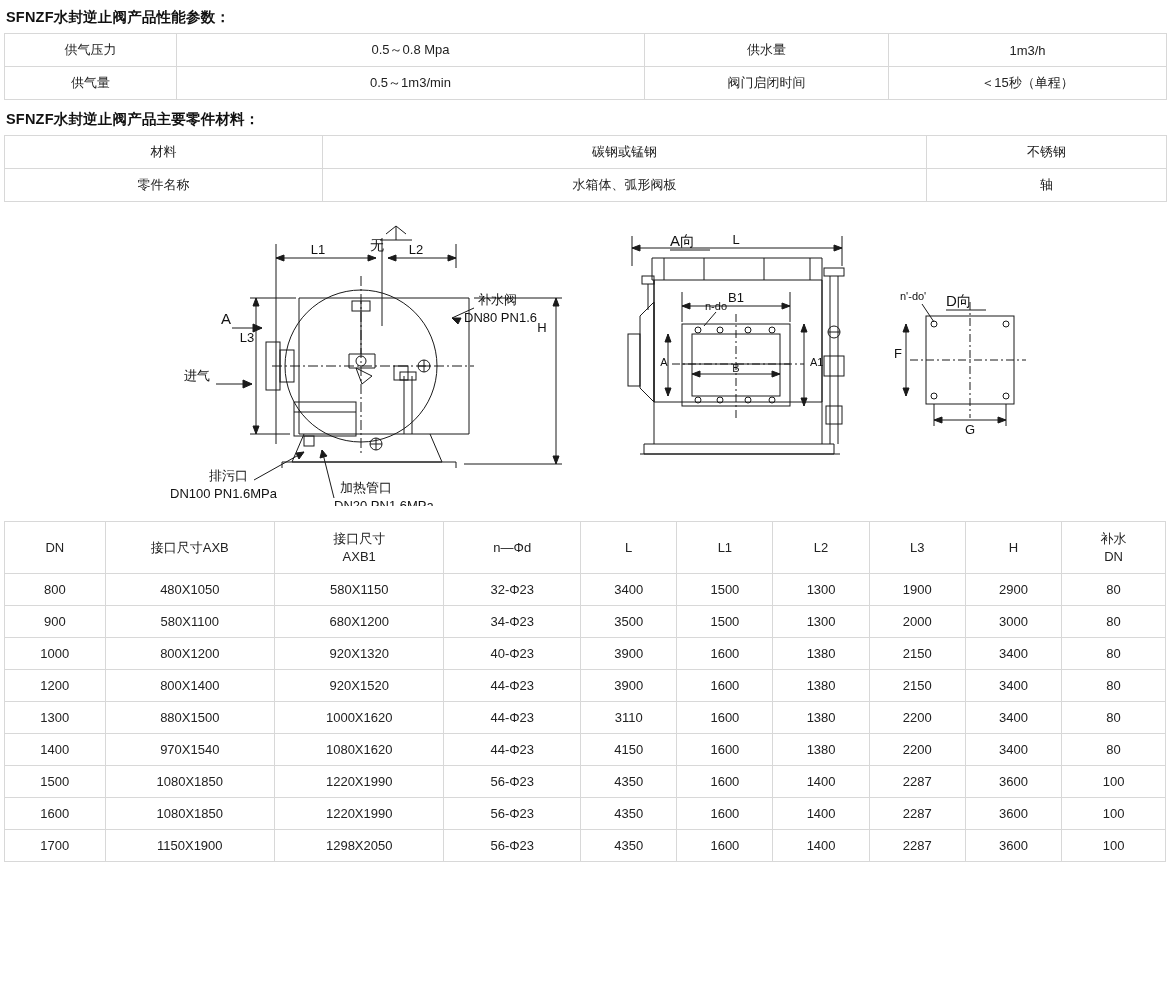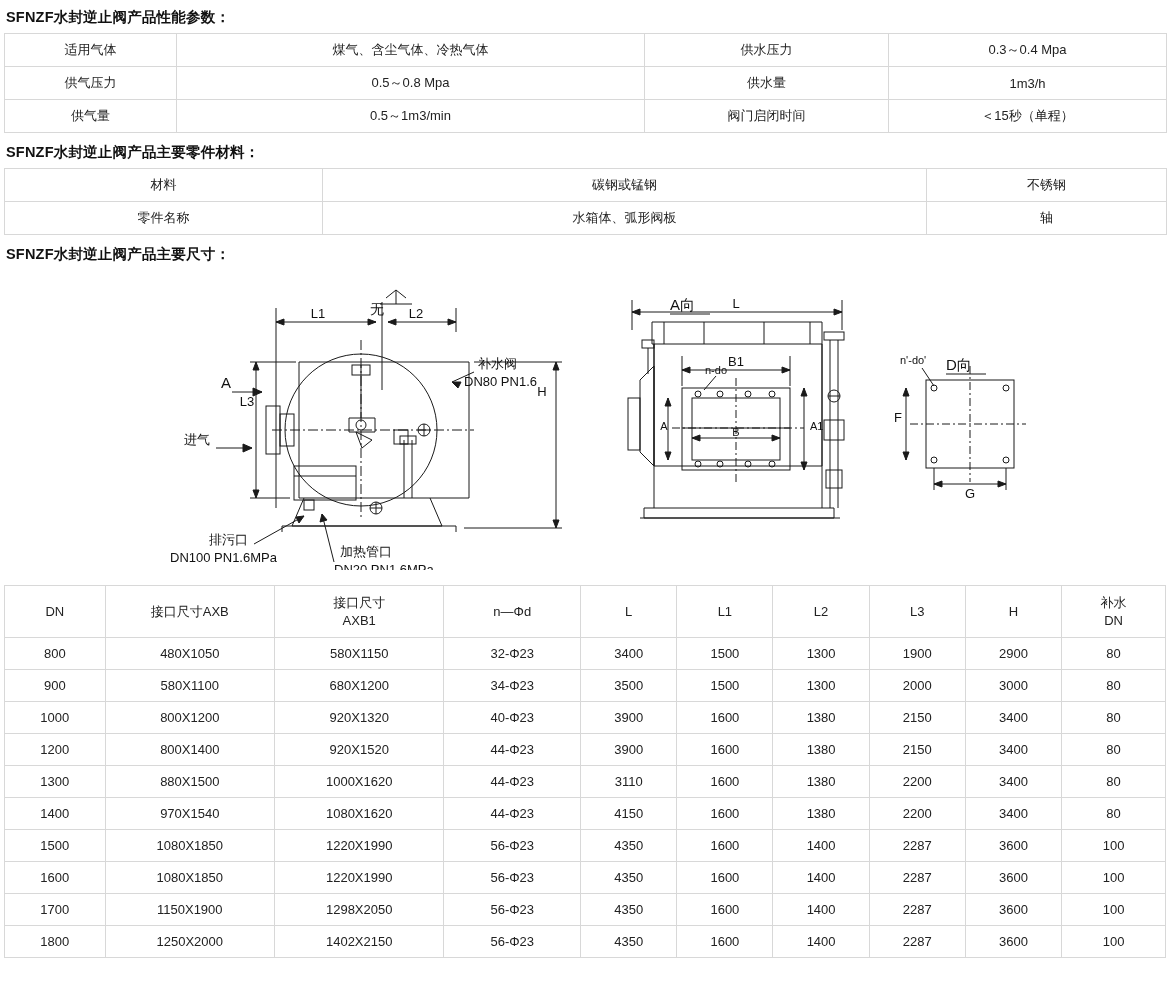--- a/index.html
+++ b/index.html
@@ -91,26 +91,20 @@
 
   <table class="grid perf">
     <colgroup>
         <col class="c1">
         <col class="c2">
         <col class="c3">
         <col class="c4">
       </colgroup>
     <tbody>
       <tr>
-        <td>适用气体</td>
-        <td>煤气、含尘气体、冷热气体</td>
-        <td>供水压力</td>
-        <td>0.3～0.4 Mpa</td>
-      </tr>
-      <tr>
         <td>供气压力</td>
         <td>0.5～0.8 Mpa</td>
         <td>供水量</td>
         <td>1m3/h</td>
       </tr>
       <tr>
         <td>供气量</td>
         <td>0.5～1m3/min</td>
         <td>阀门启闭时间</td>
         <td>＜15秒（单程）</td>
@@ -133,21 +127,20 @@
         <td>不锈钢</td>
       </tr>
       <tr>
         <td>零件名称</td>
         <td>水箱体、弧形阀板</td>
         <td>轴</td>
       </tr>
     </tbody>
   </table>
 
-  <div class="section-title">SFNZF水封逆止阀产品主要尺寸：</div>
 
   <div class="drawing-wrap">
     <svg width="1162" height="300" viewBox="0 0 1162 300" xmlns="http://www.w3.org/2000/svg">
       <g stroke="#1a1a1a" fill="none" stroke-width="1" shape-rendering="geometricPrecision">
 
         <line x1="272" y1="38" x2="272" y2="238"></line>
         <line x1="378" y1="32" x2="378" y2="120"></line>
         <line x1="452" y1="38" x2="452" y2="62"></line>
         <line x1="272" y1="52" x2="372" y2="52"></line>
         <line x1="384" y1="52" x2="452" y2="52"></line>
@@ -493,28 +486,16 @@
         <td>1150X1900</td>
         <td>1298X2050</td>
         <td>56-Φ23</td>
         <td>4350</td>
         <td>1600</td>
         <td>1400</td>
         <td>2287</td>
         <td>3600</td>
         <td>100</td>
       </tr>
-      <tr>
-        <td>1800</td>
-        <td>1250X2000</td>
-        <td>1402X2150</td>
-        <td>56-Φ23</td>
-        <td>4350</td>
-        <td>1600</td>
-        <td>1400</td>
-        <td>2287</td>
-        <td>3600</td>
-        <td>100</td>
-      </tr>
     </tbody>
   </table>
 
 </div>
 
 </body></html>

